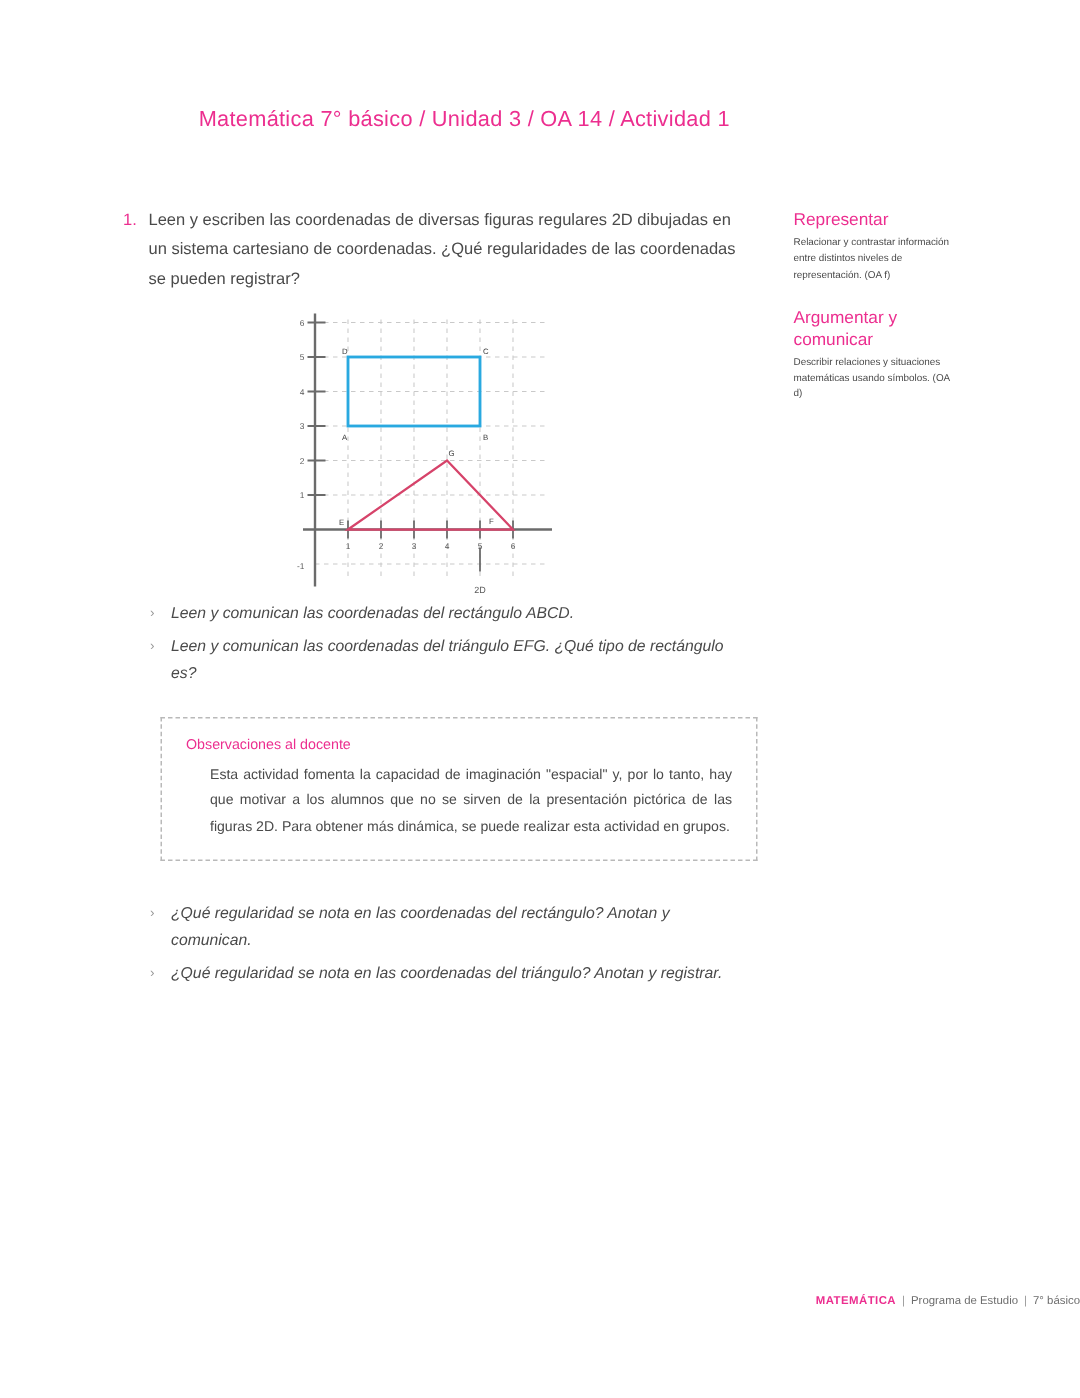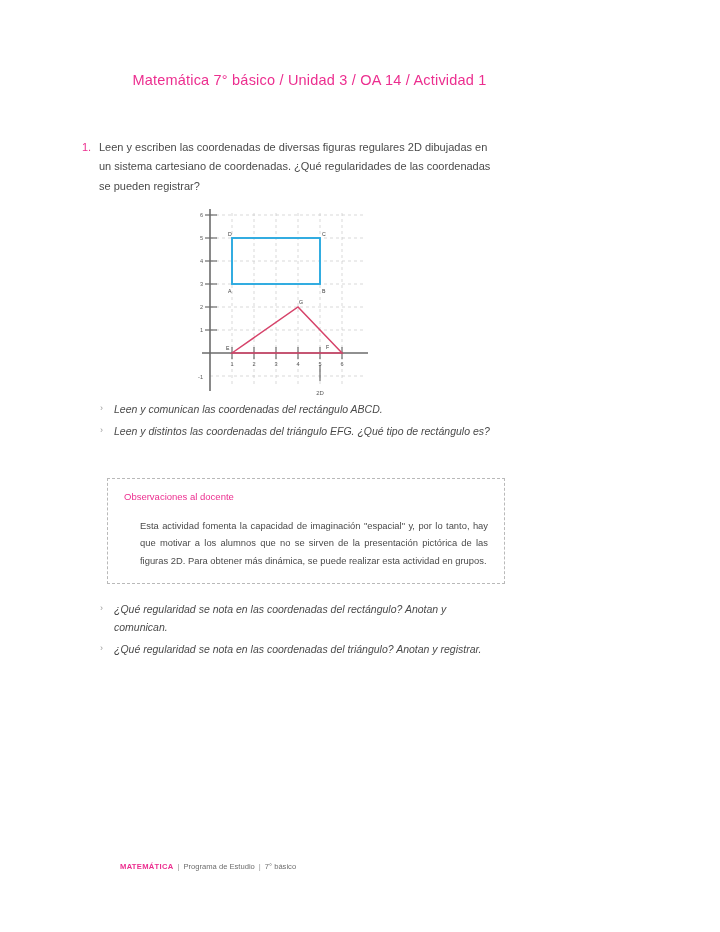--- a/index.html
+++ b/index.html
@@ -123,37 +123,37 @@
     left: 107px;
     top: 478px;
     width: 398px;
     padding: 12px 16px 14px 16px;
     box-sizing: border-box;
     border: 1px dashed #b9b9b9;
   }
   .obs-title {
     color: #ec2e8f;
     font-size: 9.5px;
-    margin-bottom: 15px;
+    margin-bottom: 5px;
   }
   .obs-text {
     font-size: 9.4px;
     line-height: 1.85;
     color: #4a4a4a;
     text-align: justify;
     margin-left: 16px;
   }
 
   
   .footer {
     position: absolute;
     left: 0;
     top: 862px;
-    width: 612px;
-    text-align: left;
+    width: 720px;
+    text-align: right;
     font-size: 7.6px;
     color: #6d6d6d;
     padding-left: 120px;
     box-sizing: border-box;
   }
   .footer .brand {
     color: #ec2e8f;
     font-weight: bold;
     letter-spacing: 0.3px;
   }
@@ -166,20 +166,26 @@
 
   <div class="doc-title">Matemática 7° básico / Unidad 3 / OA 14 / Actividad 1</div>
 
   <div class="main-col">
     <div class="q-row">
       <div class="q-num">1.</div>
       <div class="q-text">Leen y escriben las coordenadas de diversas figuras regulares 2D dibujadas en un sistema cartesiano de coordenadas. ¿Qué regularidades de las coordenadas se pueden registrar?</div>
     </div>
   </div>
 
+  <div class="sidebar">
+    <div class="sb-head">Representar</div>
+    <div class="sb-body">Relacionar y contrastar información entre distintos niveles de representación. (OA f)</div>
+    <div class="sb-head">Argumentar y comunicar</div>
+    <div class="sb-body">Describir relaciones y situaciones matemáticas usando símbolos. (OA d)</div>
+  </div>
 
   <div class="graph-wrap">
     <svg width="190" height="195" viewBox="0 0 190 195">
 
       <g stroke="#c9c9c9" stroke-width="0.7" stroke-dasharray="3,3">
         <line x1="36" y1="8" x2="36" y2="182"></line>
         <line x1="58" y1="8" x2="58" y2="182"></line>
         <line x1="80" y1="8" x2="80" y2="182"></line>
         <line x1="102" y1="8" x2="102" y2="182"></line>
         <line x1="124" y1="8" x2="124" y2="182"></line>
@@ -252,21 +258,21 @@
     </svg>
   </div>
 
   <div class="bullets">
     <div class="bullet">
       <div class="bullet-mark">›</div>
       <div class="bullet-text">Leen y comunican las coordenadas del rectángulo ABCD.</div>
     </div>
     <div class="bullet">
       <div class="bullet-mark">›</div>
-      <div class="bullet-text">Leen y distintos las coordenadas del triángulo EFG. ¿Qué tipo de rectángulo es?</div>
+      <div class="bullet-text">Leen y comunican las coordenadas del triángulo EFG. ¿Qué tipo de rectángulo es?</div>
     </div>
   </div>
 
   <div class="obs-box">
     <div class="obs-title">Observaciones al docente</div>
     <div class="obs-text">Esta actividad fomenta la capacidad de imaginación "espacial" y, por lo tanto, hay que motivar a los alumnos que no se sirven de la presentación pictórica de las figuras 2D. Para obtener más dinámica, se puede realizar esta actividad en grupos.</div>
   </div>
 
   <div class="bullets-2">
     <div class="bullet">

